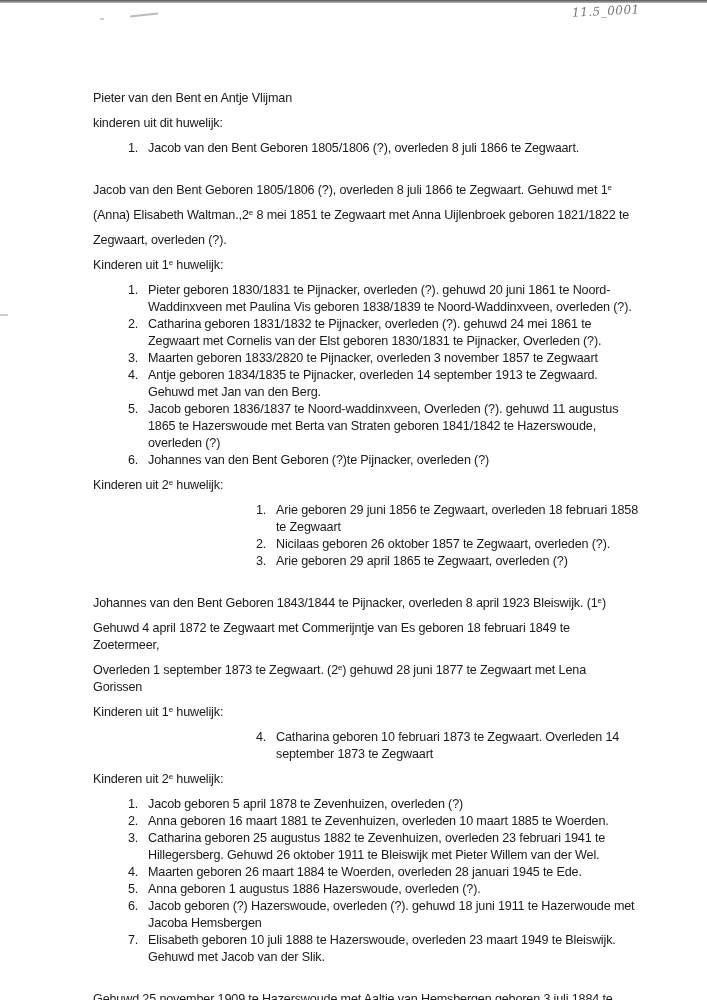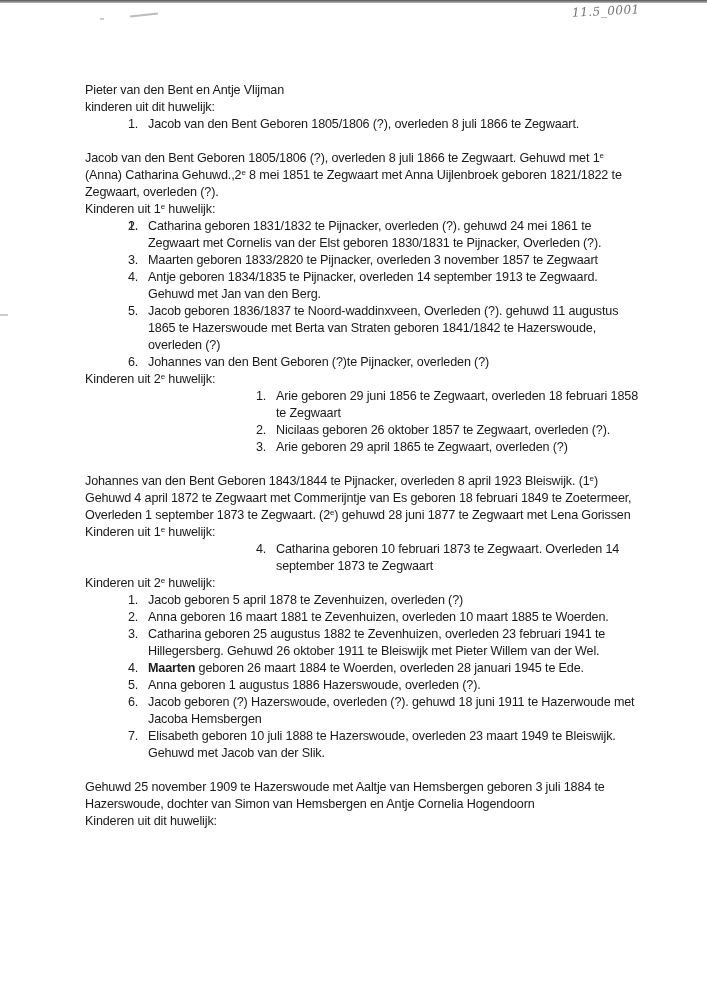--- a/index.html
+++ b/index.html
@@ -7,54 +7,54 @@
          font-family: "Liberation Sans", sans-serif; color: #1a1a1a; }
   .topedge { position: absolute; left: 0; top: 0; width: 707px; height: 3px;
              background: linear-gradient(#555, #bbb); }
   .scanmark { position: absolute; left: 130px; top: 14px; width: 28px; height: 2px; background: #bbb; transform: rotate(-6deg); }
   .scanmark2 { position: absolute; left: 100px; top: 18px; width: 4px; height: 2px; background: #ccc; }
   .edgemark { position: absolute; left: 0; top: 314px; width: 8px; height: 2px; background: #ccc; }
   .stamp { position: absolute; left: 572px; top: 4px; font-family: "DejaVu Serif", serif;
            font-style: italic; font-size: 12px; color: #777; letter-spacing: 0.5px; transform: rotate(-3deg); }
   .doc { position: absolute; left: 85px; top: 82px; width: 560px;
          font-size: 12.6px; line-height: 17px; letter-spacing: -0.15px; }
-  .p { margin: 0; }
+  .p { margin: 8px; }
   .gap { height: 17px; }
   ol { margin: 0; padding: 0; list-style: none; }
   .li { position: relative; padding-left: 63px; }
   .li .num { position: absolute; left: 43px; top: 0; }
   .li.deep { padding-left: 191px; }
   .li.deep .num { left: 171px; }
   sup { font-size: 8px; line-height: 0; vertical-align: 4px; }
-  b { font-weight: bold; }
+  b { font-weight: normal; }
 </style>
 </head>
 <body>
 
 <div class="topedge"></div>
 <div class="scanmark"></div>
 <div class="scanmark2"></div>
 <div class="edgemark"></div>
 <div class="stamp">11.5_0001</div>
 
 <div class="doc">
 
   <p class="p">Pieter van den Bent en Antje Vlijman</p>
   <p class="p">kinderen uit dit huwelijk:</p>
   <ol>
     <li class="li"><span class="num">1.</span><span>Jacob van den Bent Geboren 1805/1806 (?), overleden 8 juli 1866 te Zegwaart.</span></li>
   </ol>
   <div class="gap"></div>
 
   <p class="p"><span>Jacob van den Bent Geboren 1805/1806 (?), overleden 8 juli 1866 te Zegwaart.  Gehuwd met 1</span><sup>e</sup></p>
-  <p class="p"><span>(Anna) Catharina Gehuwd.,2</span><sup>e</sup><span> 8 mei 1851 te Zegwaart met Anna Uijlenbroek geboren 1821/1822 te</span></p>
+  <p class="p"><span>(Anna) Elisabeth Waltman.,2</span><sup>e</sup><span> 8 mei 1851 te Zegwaart met Anna Uijlenbroek geboren 1821/1822 te</span></p>
   <p class="p">Zegwaart, overleden (?).</p>
   <p class="p"><span>Kinderen uit 1</span><sup>e</sup><span>  huwelijk:</span></p>
   <ol>
-    <li class="li"><span class="num">1.</span></li>
+    <li class="li"><span class="num">1.</span><span>Pieter geboren 1830/1831 te Pijnacker, overleden (?). gehuwd  20 juni 1861 te Noord-Waddinxveen met Paulina Vis geboren 1838/1839 te Noord-Waddinxveen, overleden (?).</span></li>
     <li class="li"><span class="num">2.</span><span>Catharina geboren 1831/1832 te Pijnacker, overleden (?). gehuwd 24 mei 1861 te Zegwaart met Cornelis van der Elst geboren 1830/1831 te Pijnacker, Overleden (?).</span></li>
     <li class="li"><span class="num">3.</span><span>Maarten geboren 1833/2820 te Pijnacker, overleden 3 november 1857 te Zegwaart</span></li>
     <li class="li"><span class="num">4.</span><span>Antje geboren 1834/1835 te Pijnacker, overleden 14 september 1913  te Zegwaard. Gehuwd met Jan van den Berg.</span></li>
     <li class="li"><span class="num">5.</span><span>Jacob geboren 1836/1837 te Noord-waddinxveen, Overleden (?). gehuwd 11 augustus 1865 te Hazerswoude met Berta van Straten geboren 1841/1842 te Hazerswoude, overleden (?)</span></li>
     <li class="li"><span class="num">6.</span><span>Johannes van den Bent Geboren (?)te Pijnacker, overleden (?)</span></li>
   </ol>
   <p class="p"><span>Kinderen uit 2</span><sup>e</sup><span> huwelijk:</span></p>
   <ol>
     <li class="li deep"><span class="num">1.</span><span>Arie geboren 29 juni 1856 te Zegwaart, overleden 18 februari 1858 te Zegwaart</span></li>
     <li class="li deep"><span class="num">2.</span><span>Nicilaas geboren 26 oktober 1857 te Zegwaart, overleden (?).</span></li>

